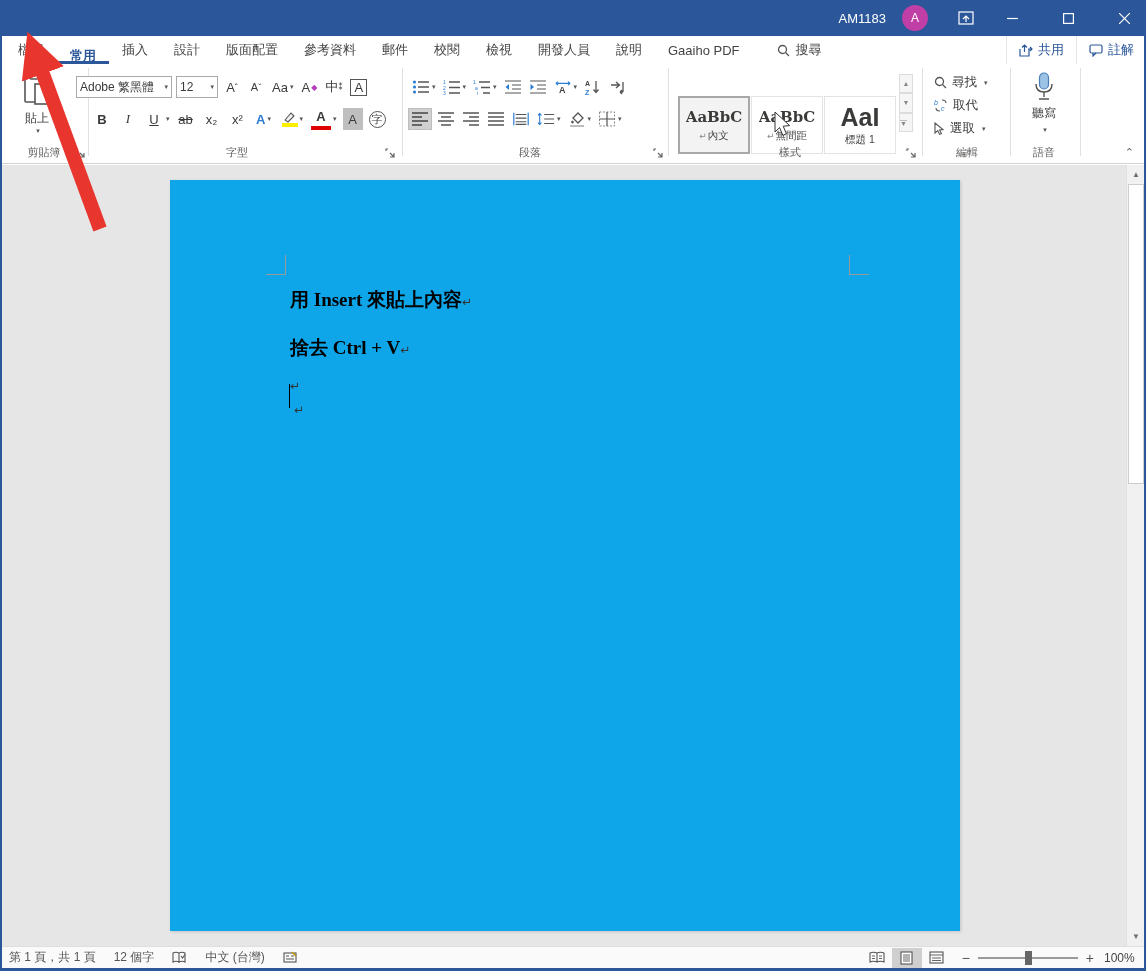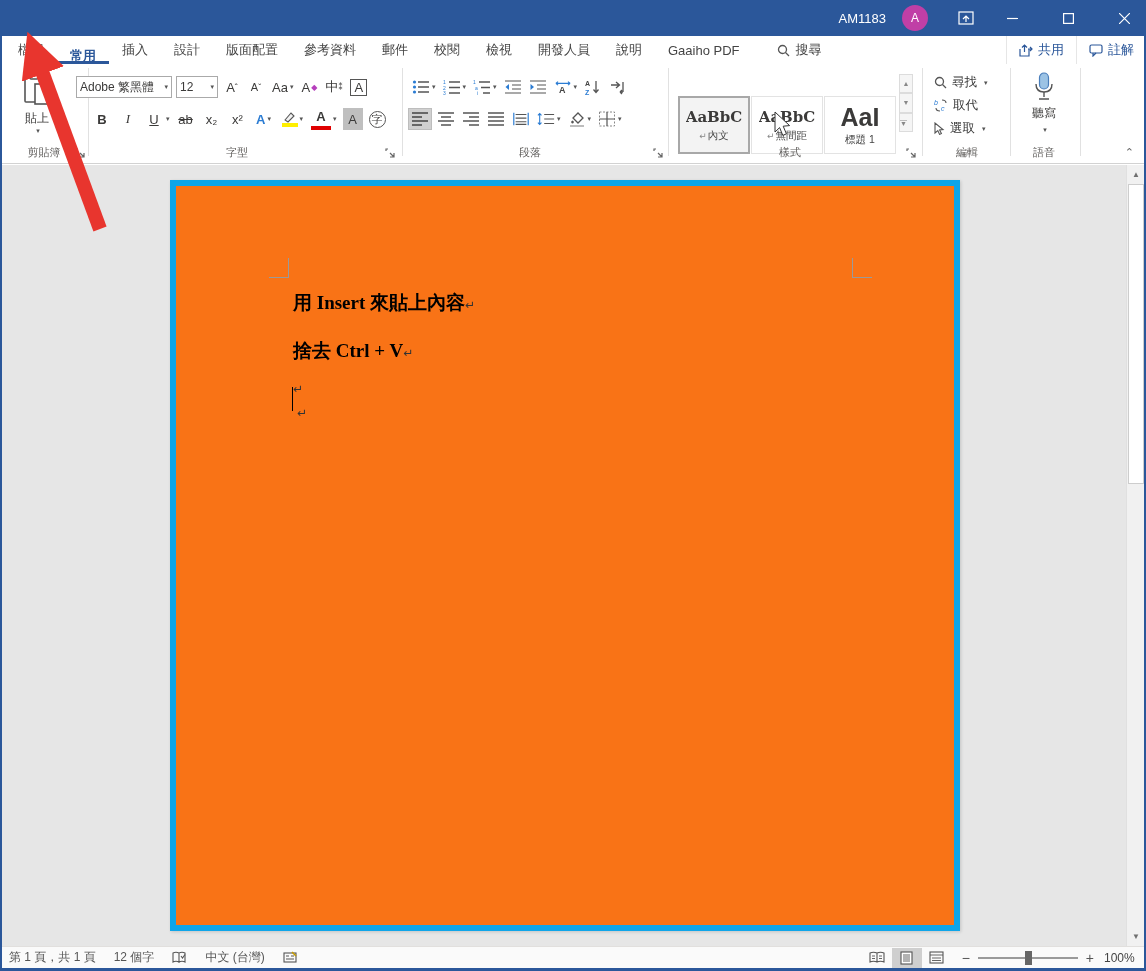--- a/index.html
+++ b/index.html
@@ -91,22 +91,22 @@
             justify-content:center; font-size:7px; color:#888; }
 
   
   .edit-item { display:flex; align-items:center; gap:5px; height:21px; font-size:12.5px; color:#333; }
   .dictate { position:absolute; display:flex; flex-direction:column; align-items:center; }
 
   .collapse-chev { position:absolute; right:12px; bottom:4px; color:#666; font-size:11px; }
 
   
   .docarea { position:absolute; left:2px; top:165px; width:1124px; height:781px; background:#e6e6e6; overflow:hidden; }
-  .page { position:absolute; left:168px; top:15px; width:790px; height:751px; background:#f97316;
-          border:6px solid #0ea5e9; box-shadow:1px 1px 3px rgba(0,0,0,.15); }
+  .page { position:absolute; left:168px; top:15px; width:790px; height:751px; background:#0ea5e9;
+          border:3px solid #0ea5e9; box-shadow:1px 1px 3px rgba(0,0,0,.15); }
   .cropmark { position:absolute; width:20px; height:20px; border-color:#9a9a9a; }
   .cm-tl { left:93px; top:72px; border-right:1px solid #9a9a9a; border-bottom:1px solid #9a9a9a; }
   .cm-tr { left:676px; top:72px; border-left:1px solid #9a9a9a; border-bottom:1px solid #9a9a9a; }
   .doc-line { position:absolute; left:117px; font-weight:bold; font-size:19px; color:#000;
               font-family:"Liberation Serif","DejaVu Serif",serif; white-space:nowrap; }
   .pmark { font-family:"DejaVu Sans",sans-serif; font-weight:normal; font-size:12px; color:#333; }
   .lone-mark { position:absolute; left:117px; font-size:12px; color:#333; }
   .tcursor { position:absolute; left:116px; top:201px; width:1px; height:24px; background:#000; }
 
   

